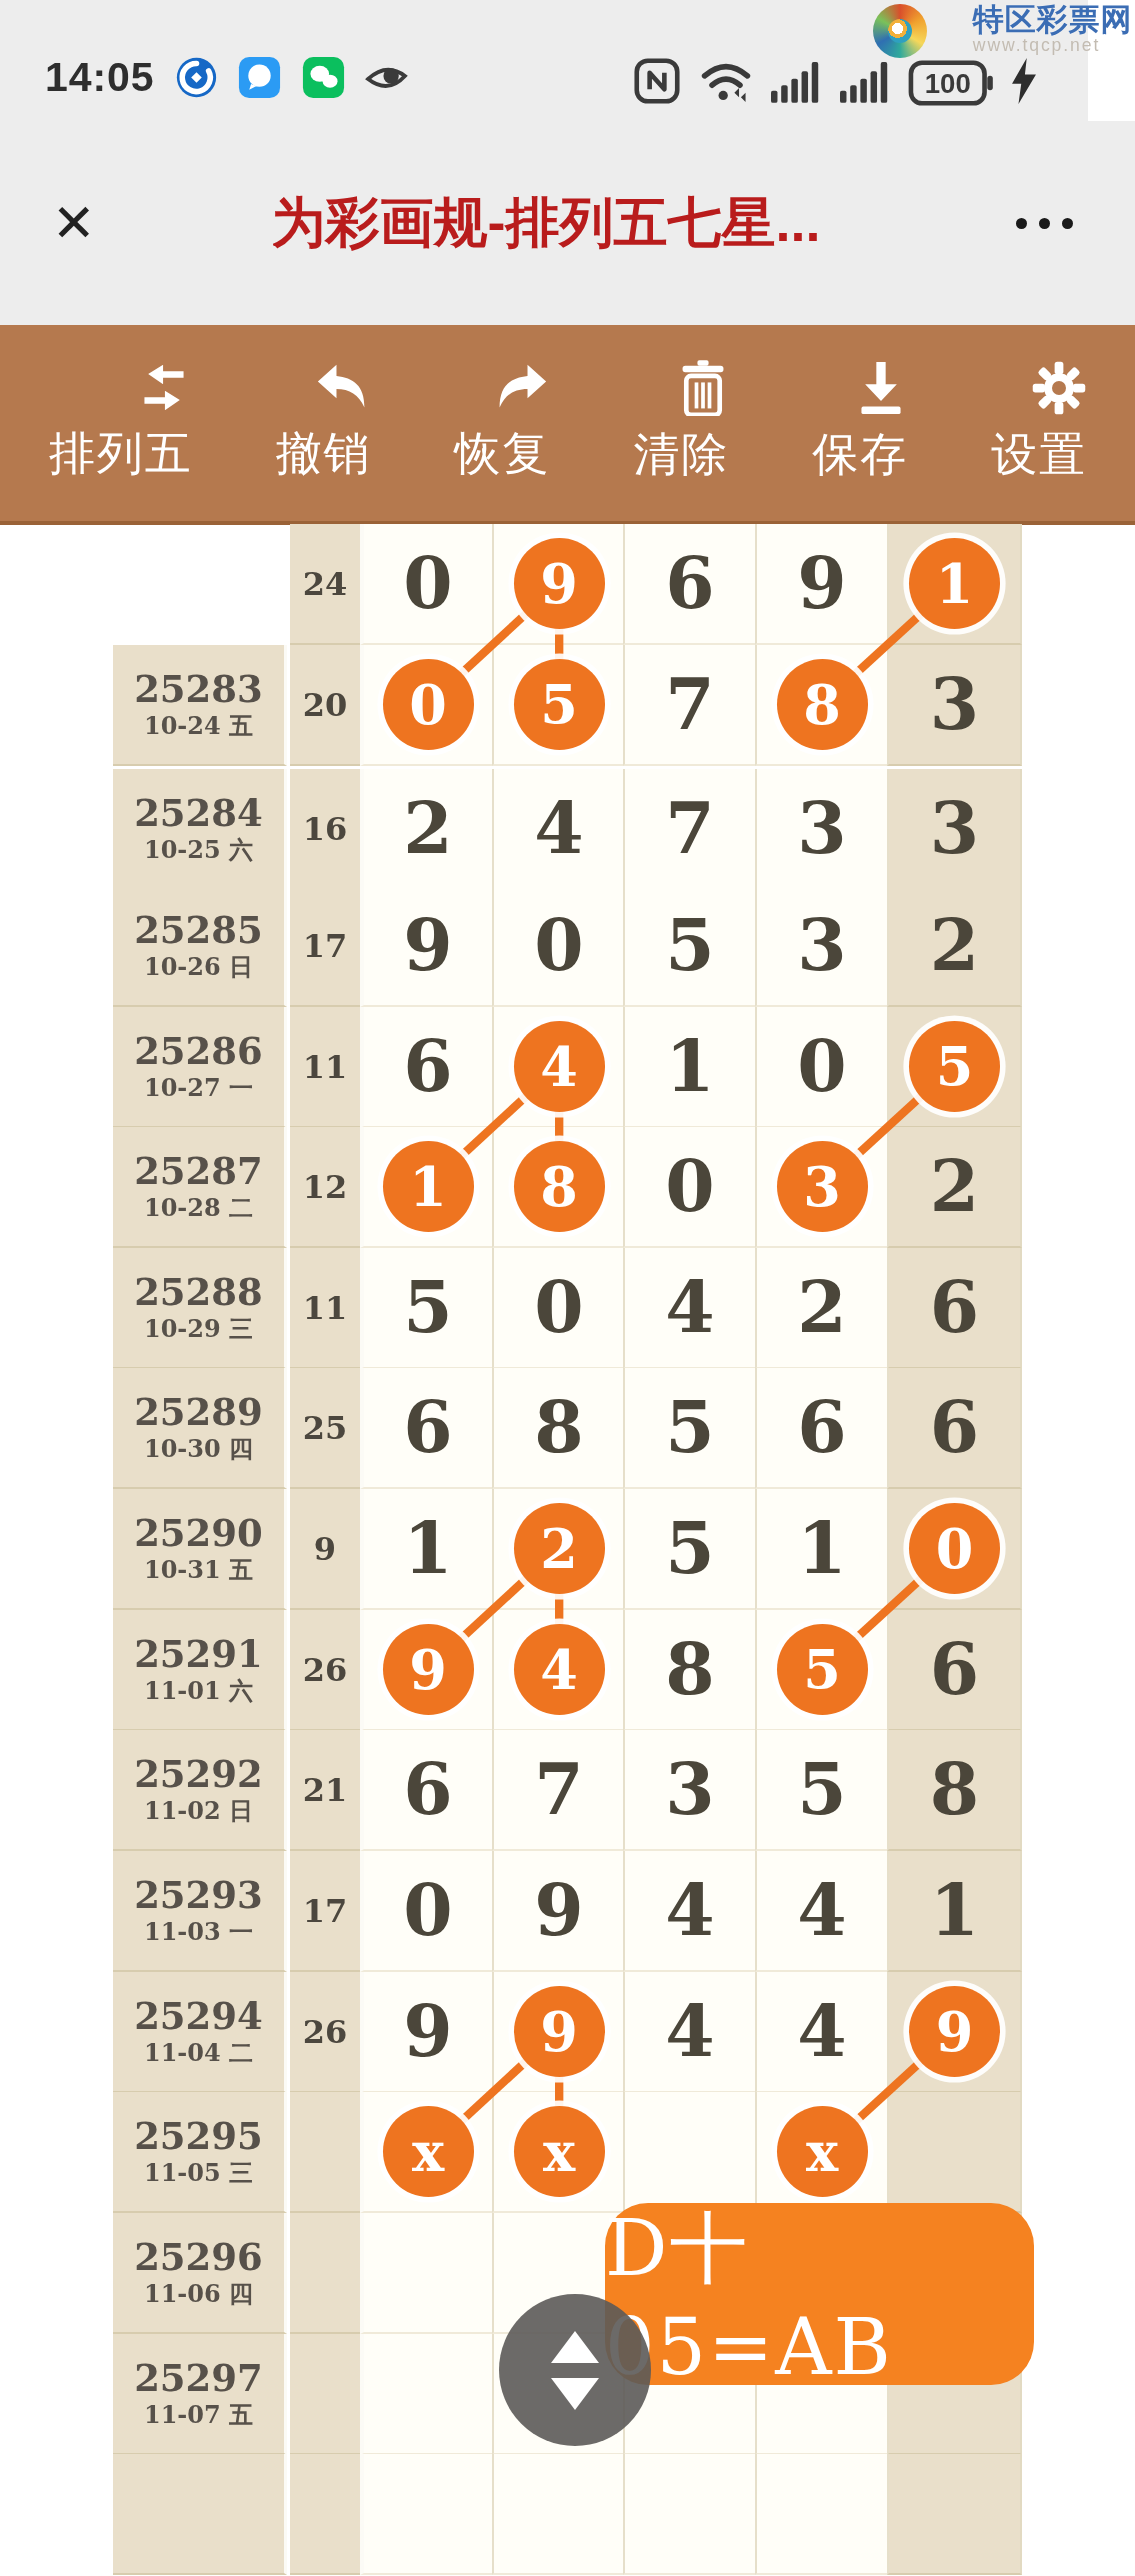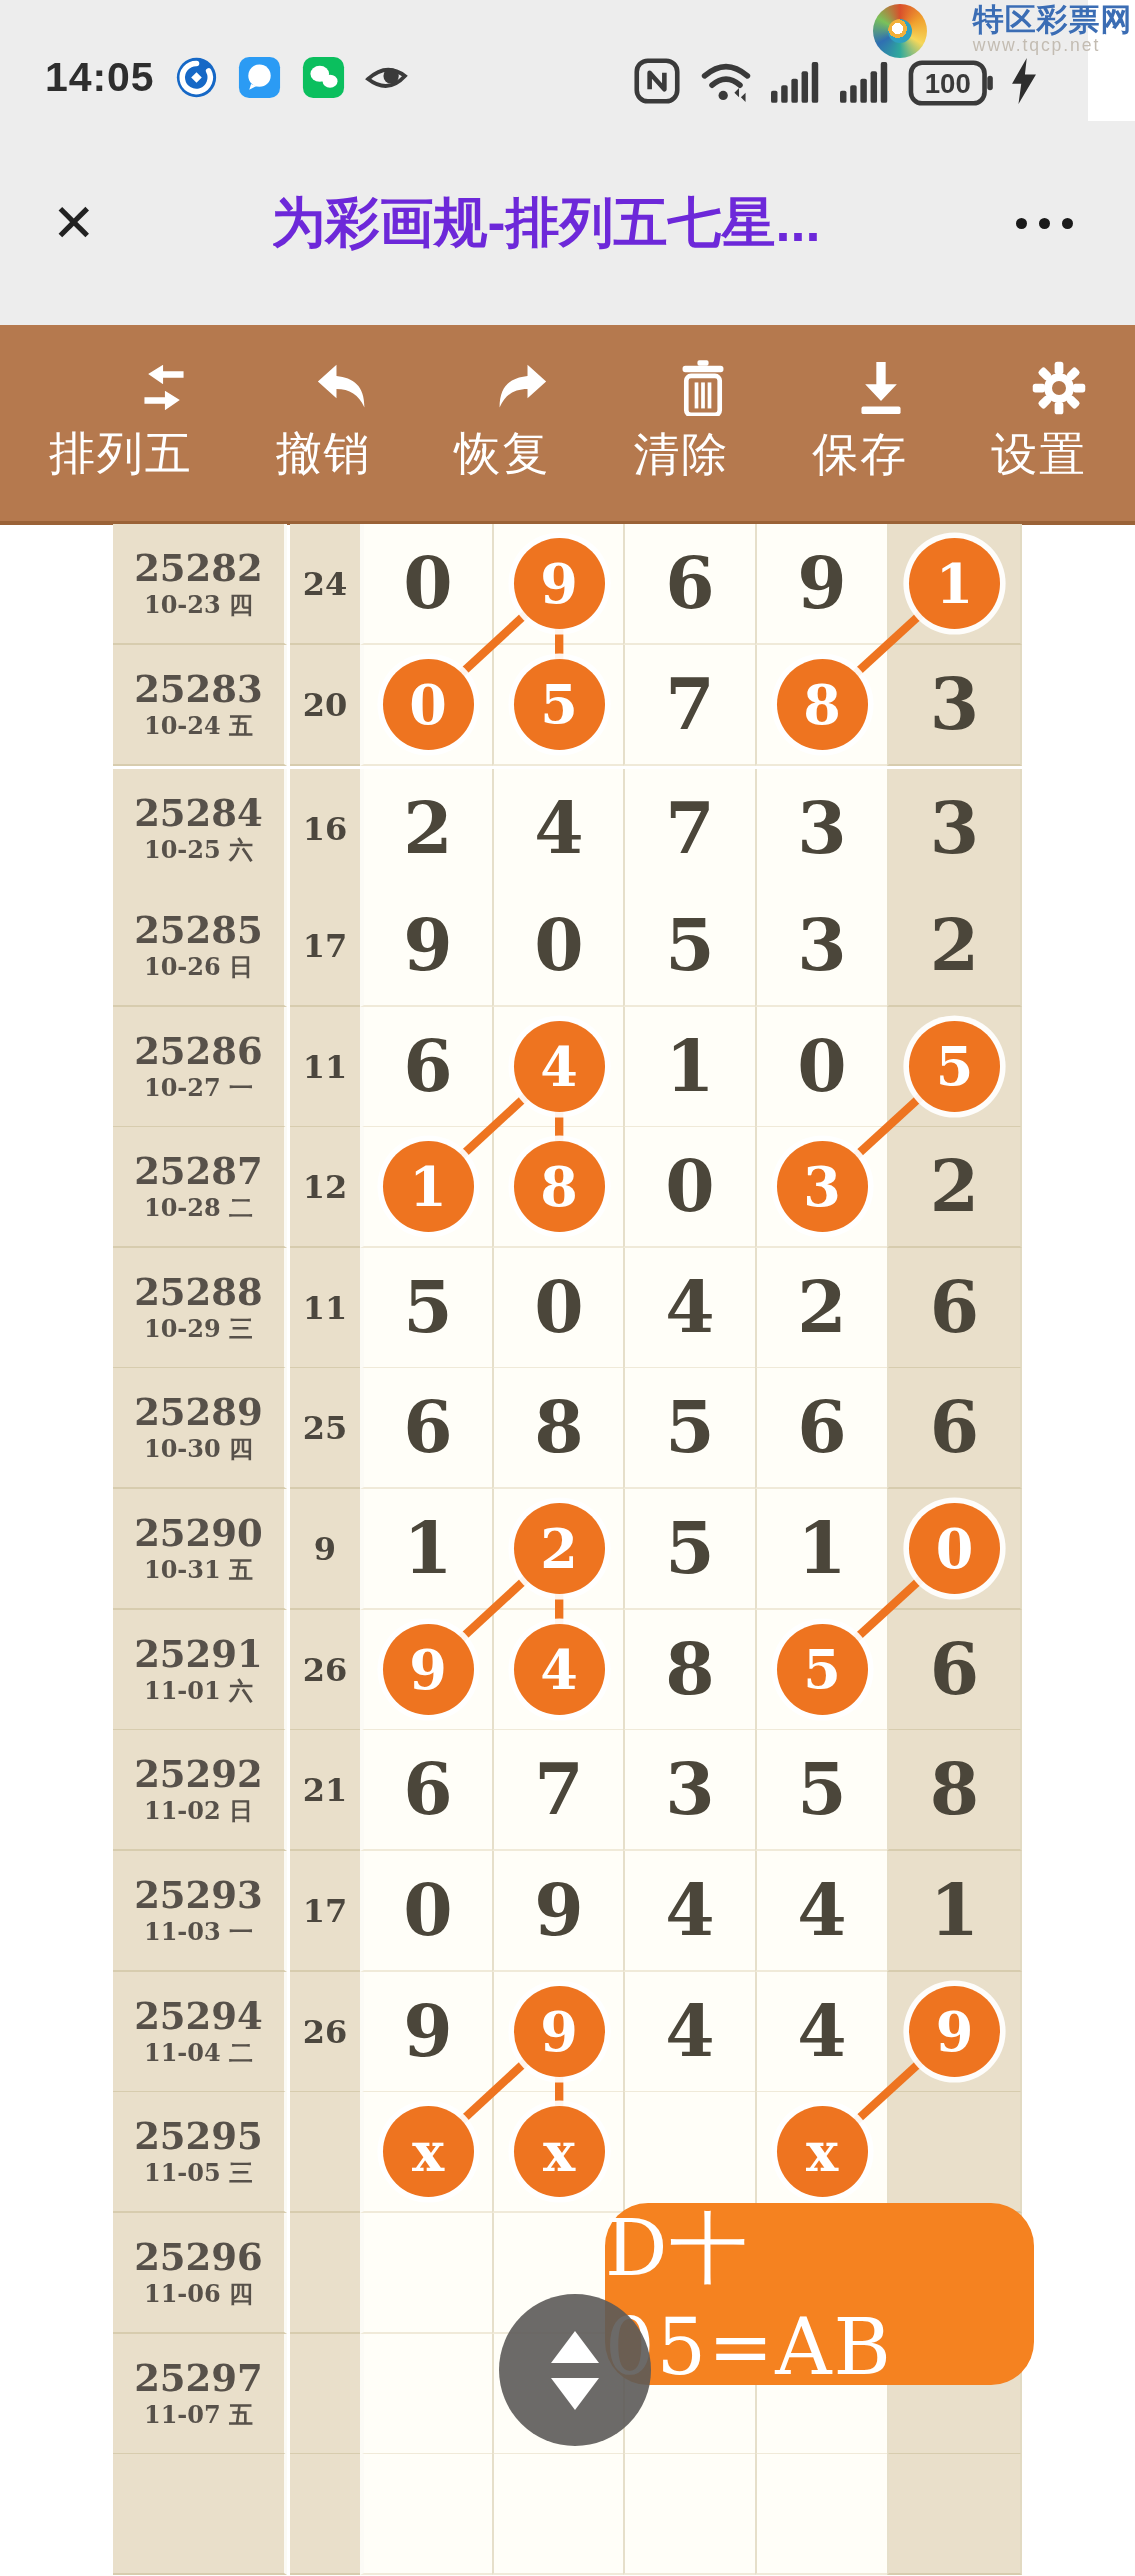--- a/index.html
+++ b/index.html
@@ -21,21 +21,21 @@
   .swirl:after{content:"";position:absolute;left:15px;top:15px;width:24px;height:24px;border-radius:50%;
      background:radial-gradient(circle at 40% 40%, #ffffff 0 5.6px, #f2b03a 5.6px 9.3px, #2fa0c0 9.3px 12px);}
   .logo-txt{display:flex;flex-direction:column;line-height:1;margin-left:40px;}
   .logo-title{font-size:31px;font-weight:700;color:#3b6db4;letter-spacing:0.9px;text-shadow:0 0 0.9px #fff;}
   .logo-url{font-size:17.6px;color:#c3bcb2;margin-top:2.8px;letter-spacing:1.9px;}
 
   
   .navbar{position:absolute;left:0;top:121px;width:1136px;height:204px;background:#ededed;
           display:flex;align-items:center;}
   .nav-close{position:absolute;left:52px;font-size:52px;color:#222;font-weight:400;line-height:1;}
-  .nav-title{position:absolute;left:50%;transform:translateX(-54%);font-size:54px;font-weight:700;color:#6d28d9;white-space:nowrap;}
+  .nav-title{position:absolute;left:50%;transform:translateX(-54%);font-size:54px;font-weight:700;color:#b91c1c;white-space:nowrap;}
   .nav-menu{position:absolute;right:63px;display:flex;gap:12px;}
   .nav-menu i{width:11px;height:11px;border-radius:50%;background:#1a1a1a;}
 
   
   .toolbar{position:absolute;left:0;top:325px;width:1136px;height:200px;background:#b5794e;
            border-bottom:4.6px solid #9a6237;box-sizing:border-box;
            display:flex;justify-content:space-around;align-items:center;padding:0 7.4px;}
   .titem{display:flex;flex-direction:column;align-items:flex-end;gap:7.4px;color:#fff;}
   .titem svg{display:block;}
   .tlabel{font-size:46px;color:#ffffff;font-weight:500;letter-spacing:1.9px;white-space:nowrap;}
@@ -245,24 +245,20 @@
           </g>
           <circle cx="32" cy="32" r="8" fill="#b5794e"></circle>
         </svg>
     </span>
     <span class="tlabel">设置</span>
   </div>
 </div>
 
 <div class="table" id="rows">
     <div class="trow" style="top: 0px;">
-      <div class="cell period">
-        <div class="pnum">25282</div>
-        <div class="pdate">10-23 四</div>
-      </div>
       <div class="cell count">24</div>
       <div class="cell digit c0">
         <span class="dg">0</span>
       </div>
       <div class="cell digit c1">
         <span class="circle">9</span>
       </div>
       <div class="cell digit c2">
         <span class="dg">6</span>
       </div>

